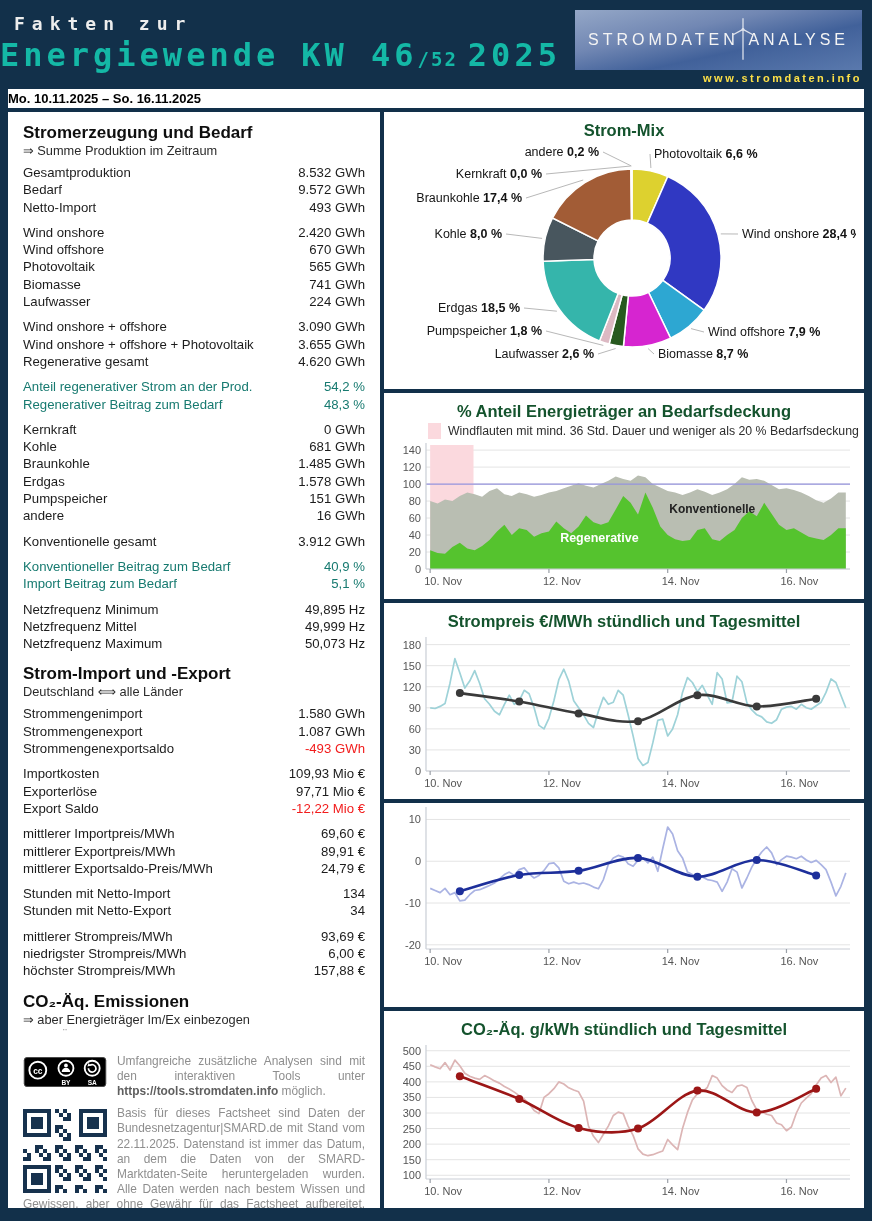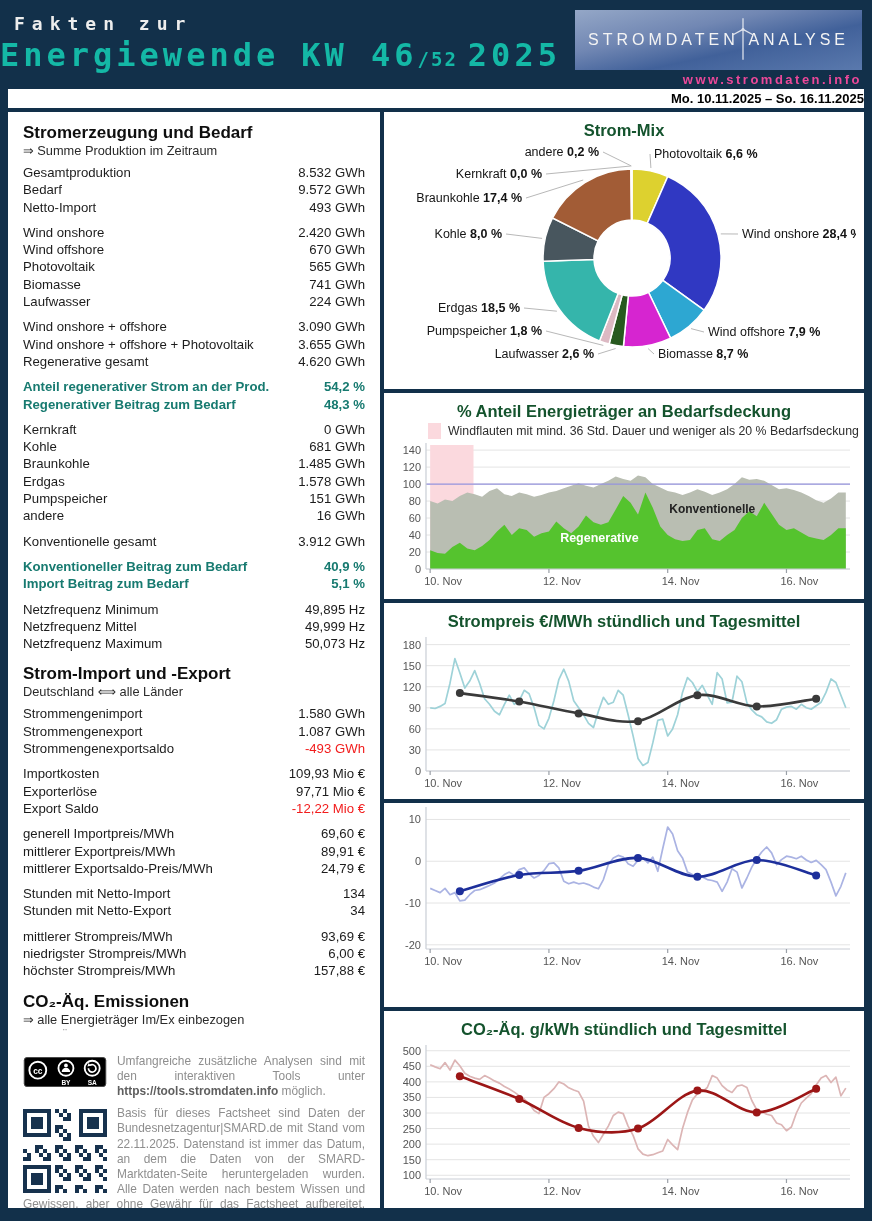--- a/index.html
+++ b/index.html
@@ -7,43 +7,43 @@
   
   header{position:absolute;left:0;top:0;width:872px;height:72px;}
   .t1{font-family:"DejaVu Sans Mono",monospace;font-weight:bold;color:#ededed;font-size:18px;letter-spacing:7px;margin:13px 0 2px 14px;}
   .t2{font-family:"DejaVu Sans Mono",monospace;font-weight:bold;color:#14b8a6;font-size:32px;letter-spacing:4px;white-space:nowrap;}
   .t2 .kw{margin-left:22px;}
   .t2 .kwt{font-size:19px;letter-spacing:2px;}
   .t2 .yr{margin-left:10px;}
   .logo{position:absolute;right:10px;top:10px;width:287px;height:60px;background:linear-gradient(168deg,#94a7c7 0%,#7187b3 35%,#41619a 62%,#5a79ad 100%);display:flex;align-items:center;justify-content:space-between;padding:16px 13px;box-sizing:border-box;}
   .logot{color:#f4f4f4;font-size:16px;letter-spacing:4px;}
   .turbine{position:absolute;left:152px;top:4px;}
-  .logourl{position:absolute;right:10px;top:72px;color:#ec4899;font-weight:bold;font-size:13px;letter-spacing:2.5px;}
+  .logourl{position:absolute;right:10px;top:72px;color:#fde047;font-weight:bold;font-size:11px;letter-spacing:2.5px;}
   
-  .datebar{position:absolute;left:8px;top:89px;width:856px;height:19px;background:#fff;text-align:right;font-weight:bold;font-size:13px;line-height:19px;color:#000;}
+  .datebar{position:absolute;left:8px;top:89px;width:856px;height:19px;background:#fff;text-align:left;font-weight:bold;font-size:13px;line-height:19px;color:#000;}
   
   .lp{position:absolute;left:8px;top:112px;width:372px;height:1096px;background:#fff;box-sizing:border-box;padding:10px 15px 8px;overflow:hidden;}
   .panel{position:absolute;left:384px;width:480px;background:#fff;box-sizing:border-box;overflow:hidden;}
   #p1{top:112px;height:277px;} #p2{top:393px;height:206px;} #p3{top:603px;height:196px;}
   #p4{top:803px;height:204px;} #p5{top:1011px;height:197px;}
   .chart-title{text-align:center;font-weight:bold;font-size:16.5px;color:#14532d;margin:9px 0 2px;}
   .legend{margin:1px 0 0 44px;font-size:12.3px;color:#2e2e2e;display:flex;align-items:center;}
   .legend .swatch{display:inline-block;width:13px;height:16px;background:#fbd9de;margin-right:7px;flex:none;}
   svg{display:block;margin:0 auto;}
   svg text{font-family:"Liberation Sans",sans-serif;}
   .ax{font-size:11px;fill:#555;}
   .dlab{font-size:12.5px;fill:#141414;}
   
   .sec{margin-bottom:11px;}
   .sec-title{font-size:17px;font-weight:bold;color:#0e0e0e;line-height:21px;}
   .sec-sub{font-size:12.8px;color:#2a2a2a;line-height:16px;margin-bottom:5px;}
   .row{display:flex;justify-content:space-between;font-size:13.2px;line-height:17.3px;color:#1c1c1c;}
   .row .val{text-align:right;white-space:nowrap;}
   .row.gap{margin-top:8px;}
-  .row.teal{color:#177a70;font-weight:bold;gap:13px;}
+  .row.teal{color:#177a70;font-weight:normal;gap:13px;}
   .row.red .val{color:#f21c1c;}
   .note{color:#9a9a9a;font-size:12px;line-height:8px;margin:2px 0 6px 40px;}
   .lfooter{font-size:11.9px;line-height:15.2px;color:#8e8e8e;text-align:justify;}
   .lfooter .blk{overflow:hidden;margin-bottom:7px;}
   .ccb{float:left;margin:3px 10px 4px 0;}
   .qr{float:left;margin:3px 10px 2px 0;}
   .ur{font-weight:bold;color:#5f5f5f;}
 </style>
 </head>
 <body>
@@ -230,21 +230,21 @@
           <span class="lbl">Exporterlöse</span>
           <span class="val">97,71 Mio €</span>
         </div>
 
         <div class="row red">
           <span class="lbl">Export Saldo</span>
           <span class="val">-12,22 Mio €</span>
         </div>
 
         <div class="row gap">
-          <span class="lbl">generell Importpreis/MWh</span>
+          <span class="lbl">mittlerer Importpreis/MWh</span>
           <span class="val">69,60 €</span>
         </div>
 
         <div class="row">
           <span class="lbl">mittlerer Exportpreis/MWh</span>
           <span class="val">89,91 €</span>
         </div>
 
         <div class="row">
           <span class="lbl">mittlerer Exportsaldo-Preis/MWh</span>
@@ -272,21 +272,21 @@
         </div>
 
         <div class="row">
           <span class="lbl">höchster Strompreis/MWh</span>
           <span class="val">157,88 €</span>
         </div>
       </div>
   </div>
   <div class="sec" style="margin-bottom:16px;">
     <div class="sec-title">CO₂-Äq. Emissionen</div>
-    <div class="sec-sub" style="margin-bottom:1px;">⇒ alle Energieträger Im/Ex einbezogen</div>
+    <div class="sec-sub" style="margin-bottom:1px;">⇒ aber Energieträger Im/Ex einbezogen</div>
     <div class="note">¨</div>
   </div>
   <div class="lfooter">
     <div class="blk">
       <svg class="ccb" viewBox="0 0 88 32" width="84" height="30">
         <rect x="0.5" y="0.5" width="87" height="31" rx="3" fill="#000" stroke="#444"></rect>
         <circle cx="15" cy="14" r="9" fill="none" stroke="#fff" stroke-width="2"></circle>
         <text x="15" y="18" text-anchor="middle" fill="#fff" font-size="9" font-weight="bold">cc</text>
         <circle cx="45" cy="12" r="8" fill="none" stroke="#fff" stroke-width="2"></circle>
         <circle cx="45" cy="9" r="2" fill="#fff"></circle>

